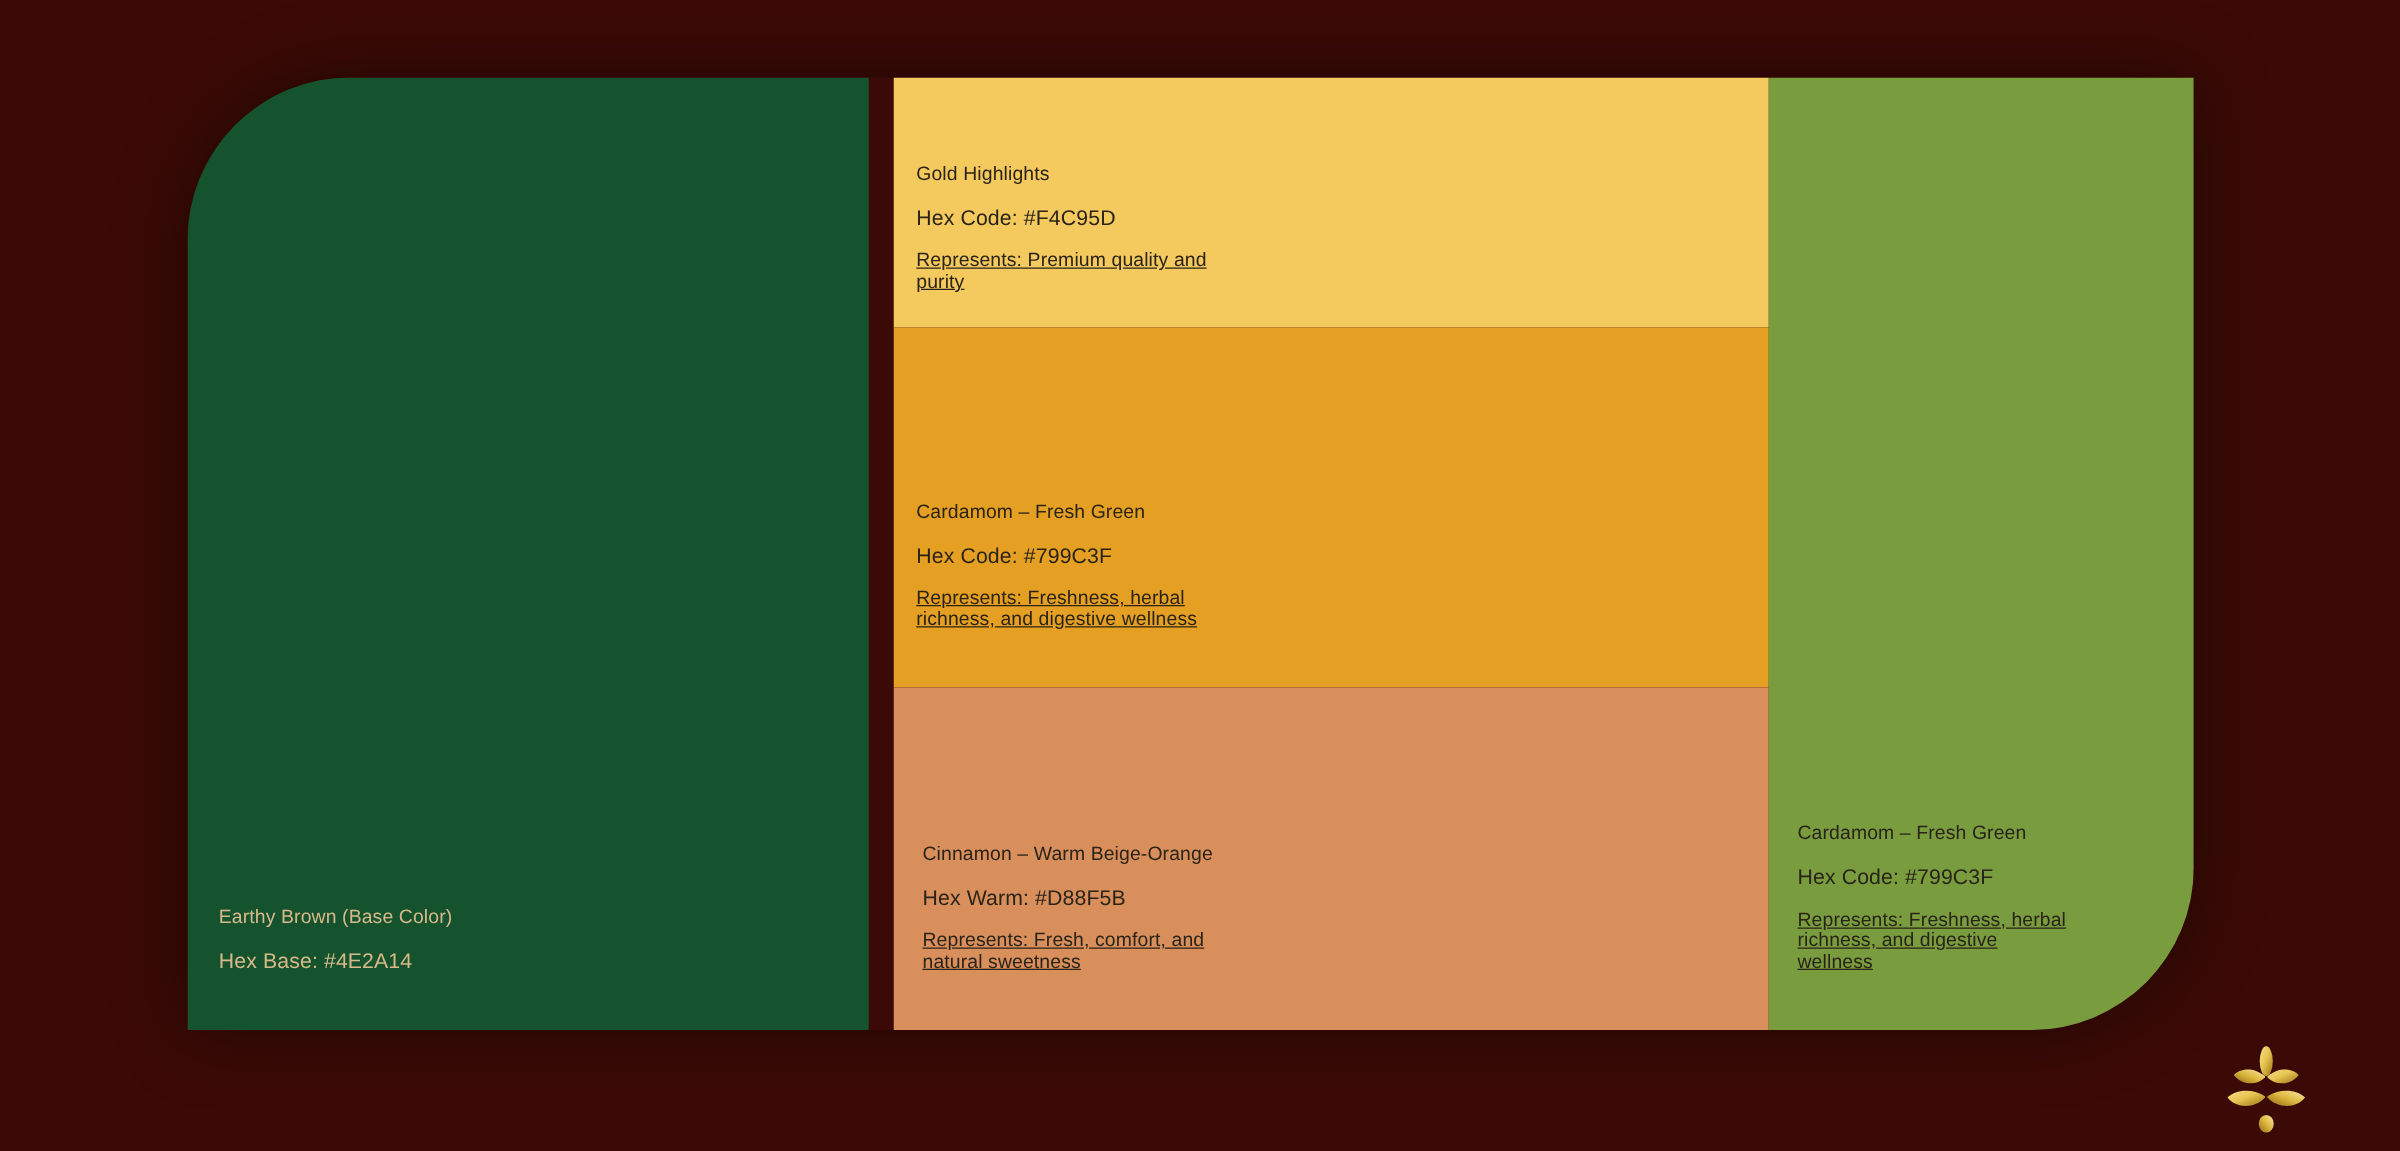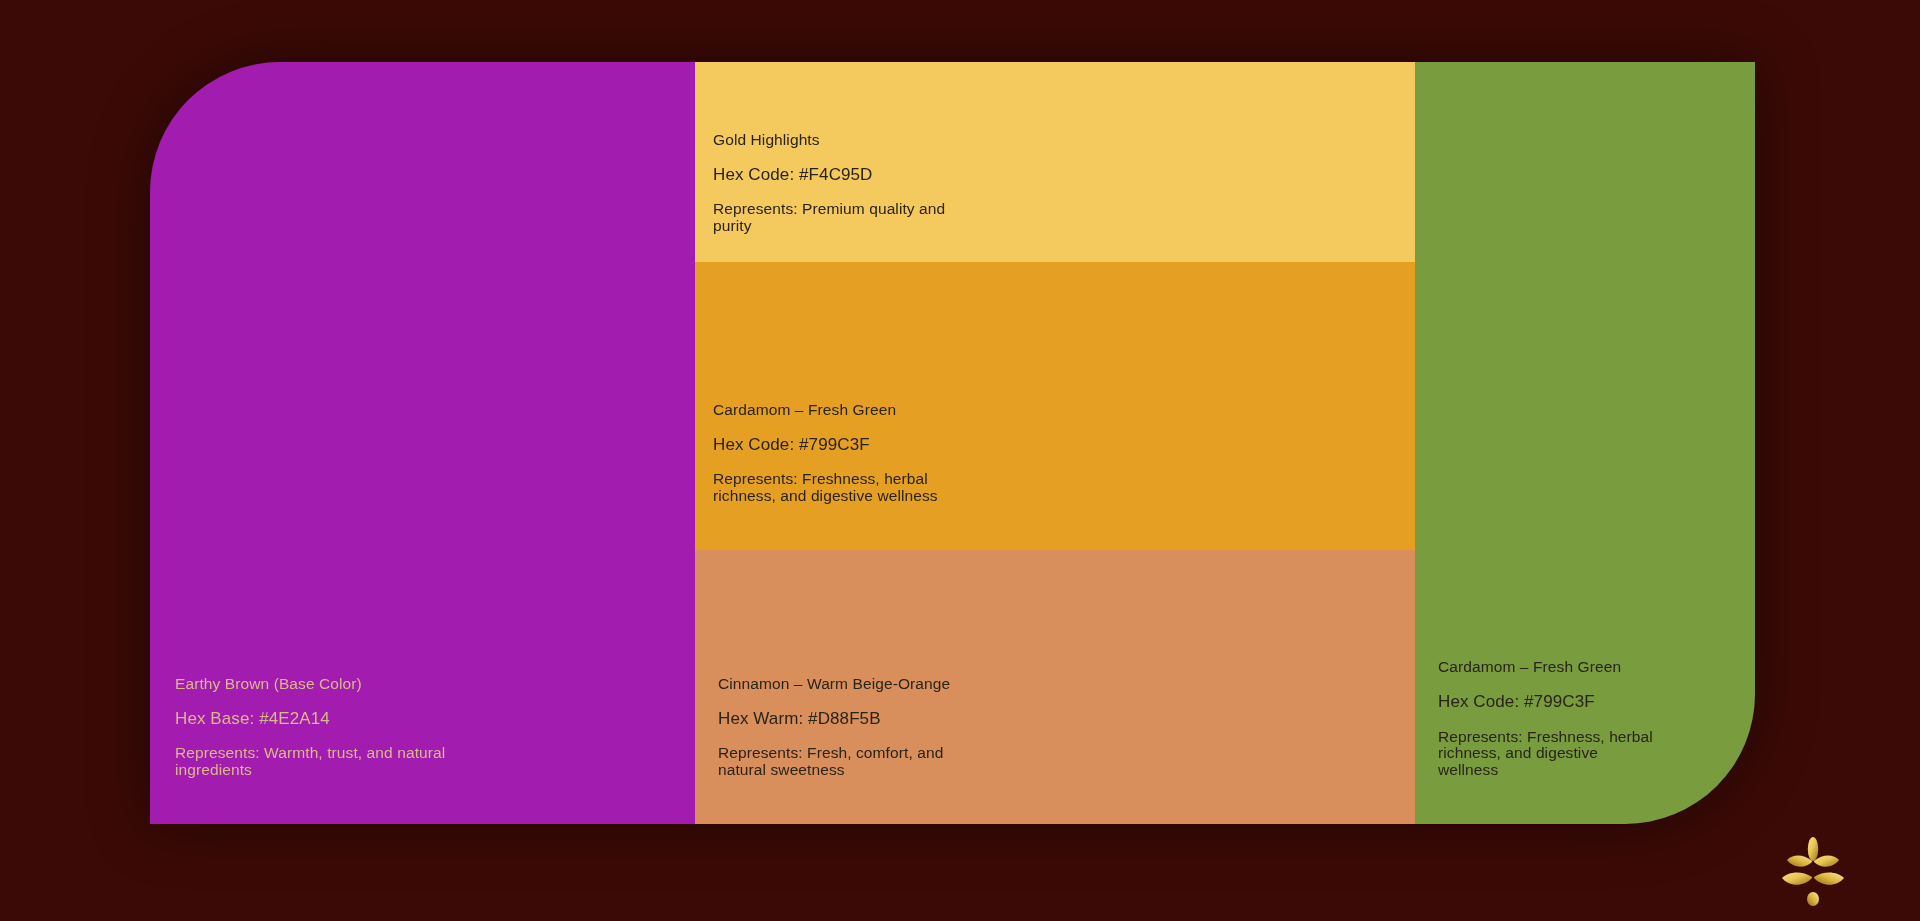--- a/index.html
+++ b/index.html
@@ -32,32 +32,33 @@
     display:flex;
     flex-direction:row;
     box-shadow:0 0 60px rgba(0,0,0,0.45);
   }
 
   
   .col-brown {
     position:relative;
     width:545px;
     height:100%;
-    background:#a21caf;
+    background:#14532d;
     flex:0 0 545px;
   }
 
   
   .col-mid {
     position:relative;
     width:720px;
     height:100%;
     flex:0 0 720px;
     display:flex;
     flex-direction:column;
+    padding-left:20px;
   }
   .sw-gold     { background:#F4C95D; height:200px; position:relative; }
   .sw-amber    { background:#E5A024; height:288px; position:relative; }
   .sw-cinnamon { background:#D88F5B; flex:1 1 auto;  position:relative; }
 
   
   .col-green {
     position:relative;
     flex:1 1 auto;
     height:100%;
@@ -66,21 +67,21 @@
 
   
   .blk {
     position:absolute;
     line-height:1.08;
     white-space:pre-line;
     letter-spacing:0.1px;
   }
   .blk .ttl  { font-size:15.5px; display:block; }
   .blk .hex  { font-size:17px; display:block; }
-  .blk .rep  { font-size:15.5px; display:block; }
+  .blk .rep  { font-size:15.5px; display:block;text-decoration:underline; }
 
   .t-dark  { color:#2A2318; }
   .t-light { color:#D9B98A; }
 
   
   #blk-brown    { left:25px;  bottom:28px;  width:290px; }
   #blk-gold     { left:18px;  bottom:10px;  width:260px; }
   #blk-amber    { left:18px;  bottom:28px;  width:270px; }
   #blk-cinnamon { left:23px;  bottom:28px;  width:240px; }
   #blk-green    { left:23px;  bottom:28px;  width:220px; }
@@ -98,21 +99,20 @@
 <body>
 
 <div id="stage">
 
   <div id="card">
 
     <div class="col-brown">
       <div class="blk t-light" id="blk-brown">
         <span class="ttl">Earthy Brown (Base Color)</span>
         <span class="hex">Hex Base: #4E2A14</span>
-        <span class="rep">Represents: Warmth, trust, and natural ingredients</span>
       </div>
     </div>
 
     <div class="col-mid">
 
       <div class="sw-gold">
         <div class="blk t-dark" id="blk-gold">
           <span class="ttl">Gold Highlights</span>
           <span class="hex">Hex Code: #F4C95D</span>
           <span class="rep">Represents: Premium quality and purity</span>

